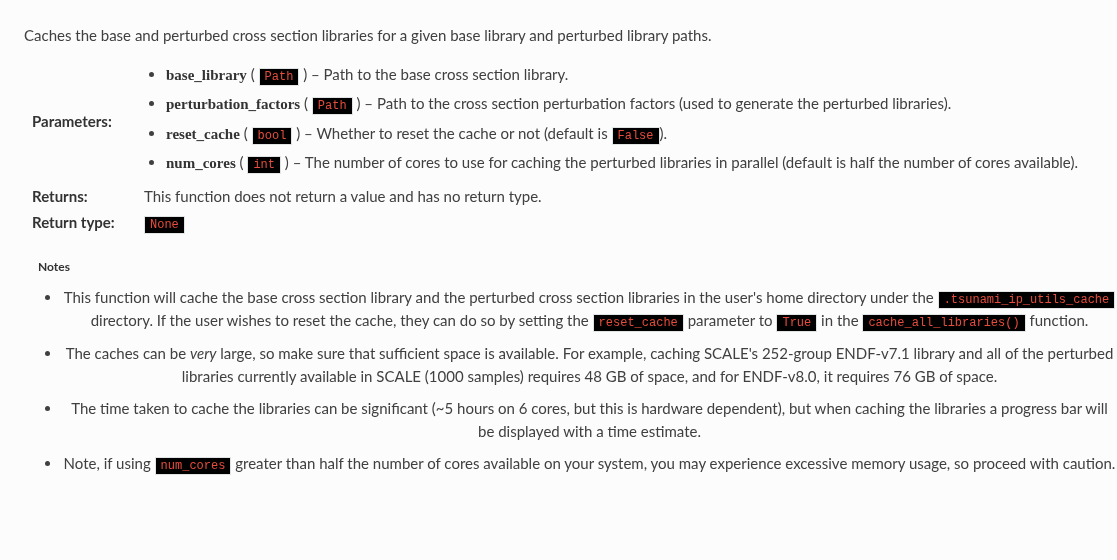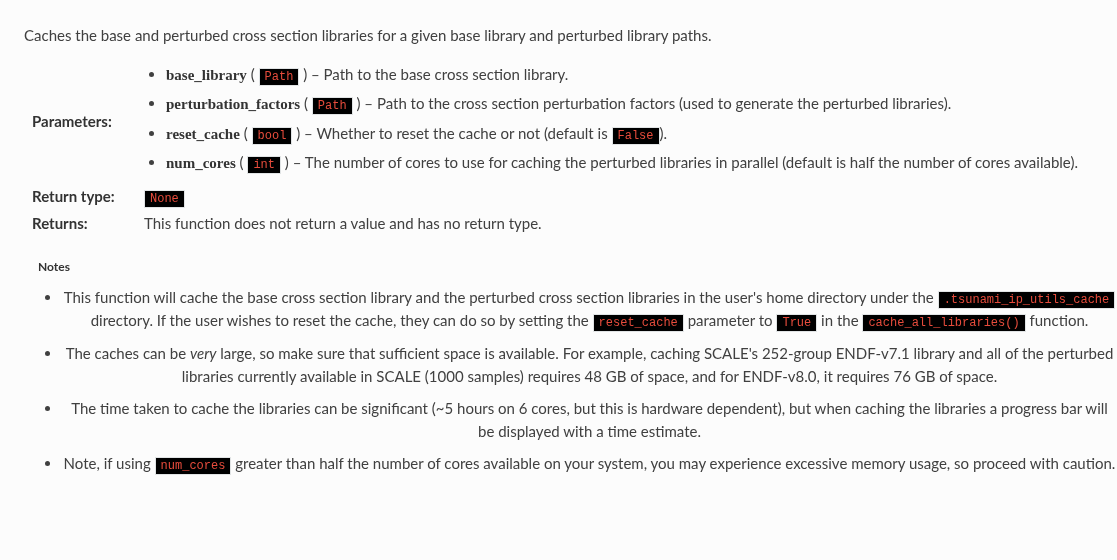--- a/index.html
+++ b/index.html
@@ -89,29 +89,29 @@
           </li>
           <li>
             <span class="pname">num_cores</span>
             ( <span class="ptype">int</span> )<span> – The number of cores to use for caching the perturbed libraries in parallel (default is half the number of cores available).</span>
           </li>
         </ul>
       </div>
     </div>
 
     <div class="field-row">
+      <div class="field-label">Returns:</div>
+      <div class="field-body">This function does not return a value and has no return type.</div>
+    </div>
+
+    <div class="field-row">
       <div class="field-label">Return type:</div>
       <div class="field-body">
         <span class="ptype">None</span>
       </div>
-    </div>
-
-    <div class="field-row">
-      <div class="field-label">Returns:</div>
-      <div class="field-body">This function does not return a value and has no return type.</div>
     </div>
 
     <p class="notes-header">Notes</p>
 
     <ul class="notes-list">
       <li>
         <span>This function will cache the base cross section library and the perturbed cross section libraries in the user's home directory under the </span><span class="codelit">.tsunami_ip_utils_cache</span><span> directory. If the user wishes to reset the cache, they can do so by setting the </span><span class="codelit">reset_cache</span><span> parameter to </span><span class="codelit">True</span><span> in the </span><span class="codelit">cache_all_libraries()</span><span> function.</span>
       </li>
       <li>
         <span>The caches can be </span><span class="em">very</span><span> large, so make sure that sufficient space is available. For example, caching SCALE's 252-group ENDF-v7.1 library and all of the perturbed libraries currently available in SCALE (1000 samples) requires 48 GB of space, and for ENDF-v8.0, it requires 76 GB of space.</span>

